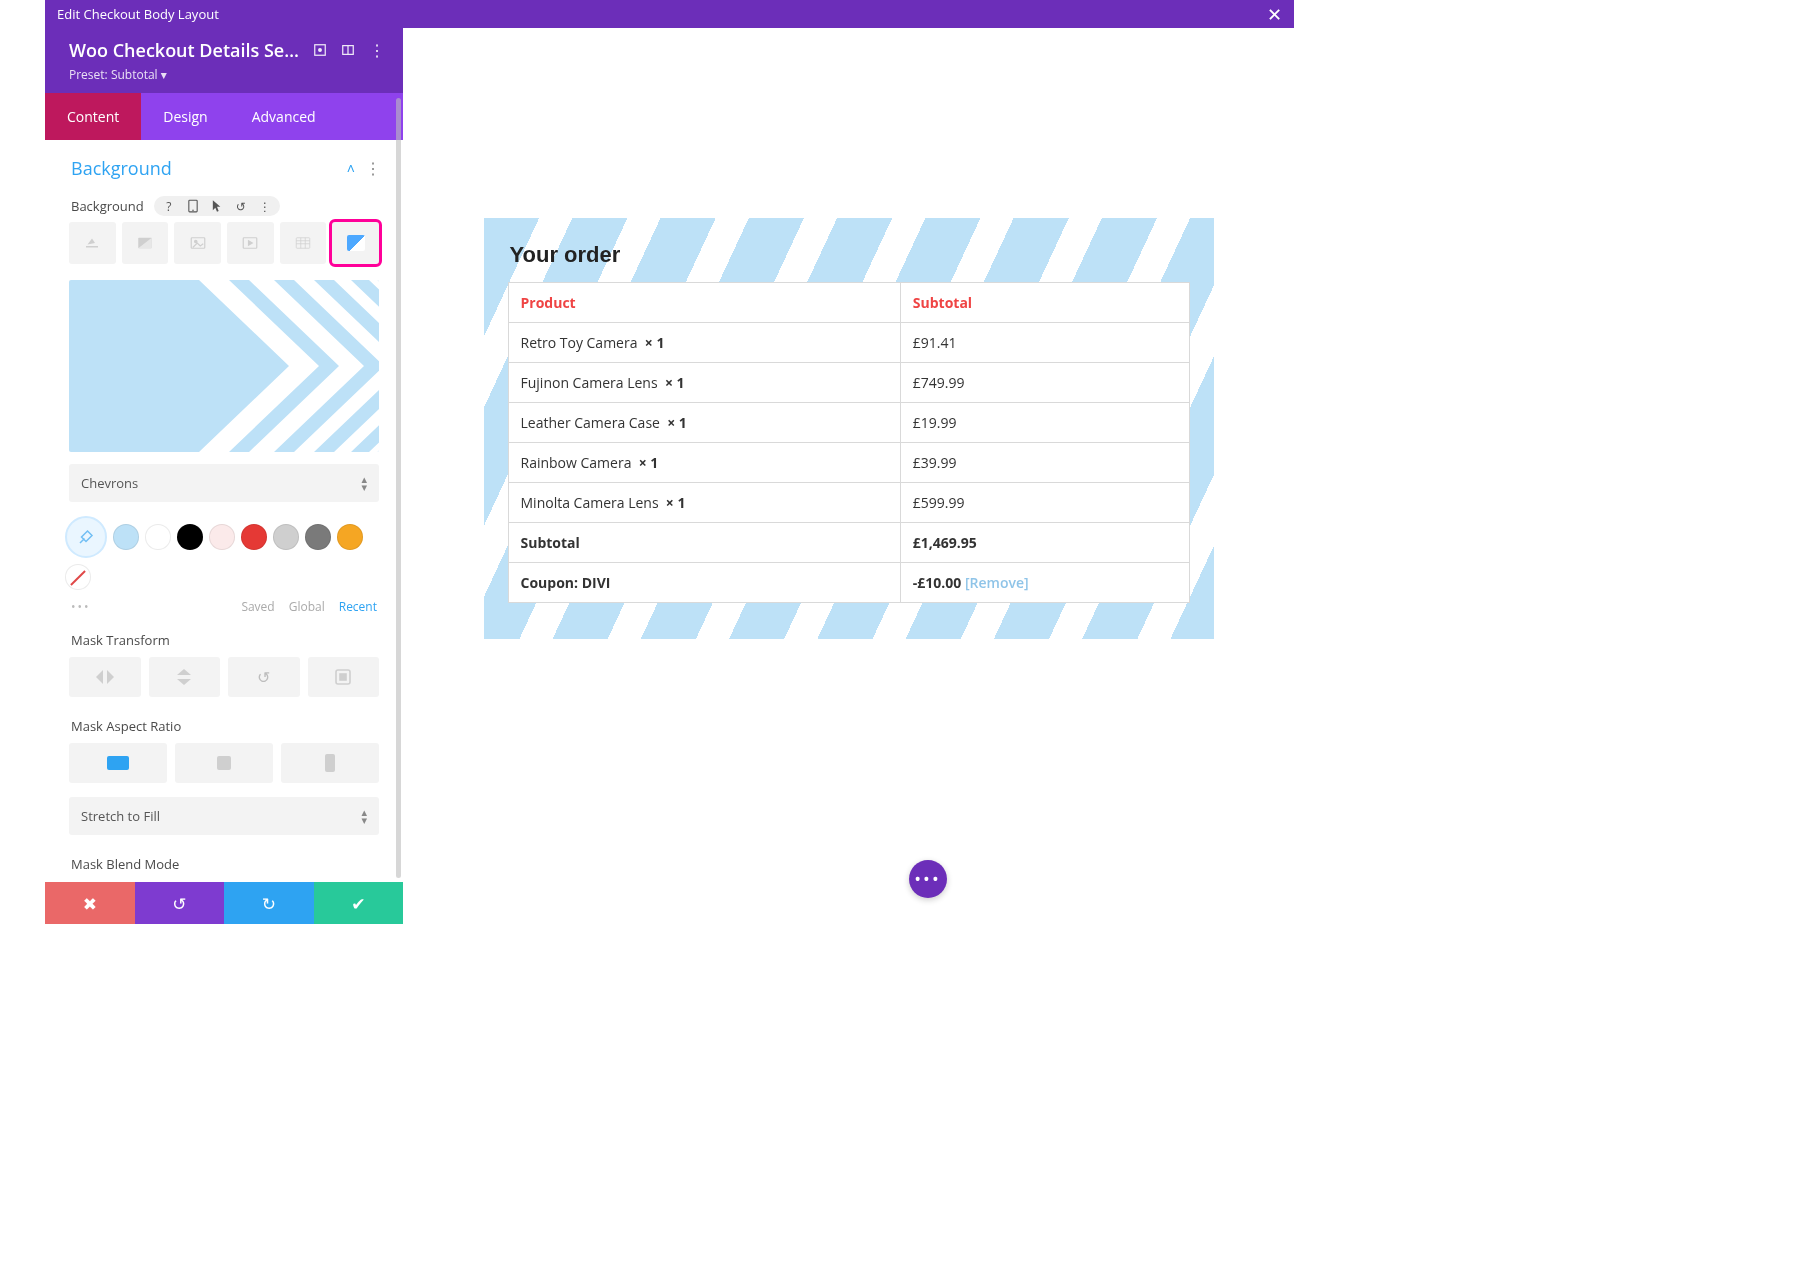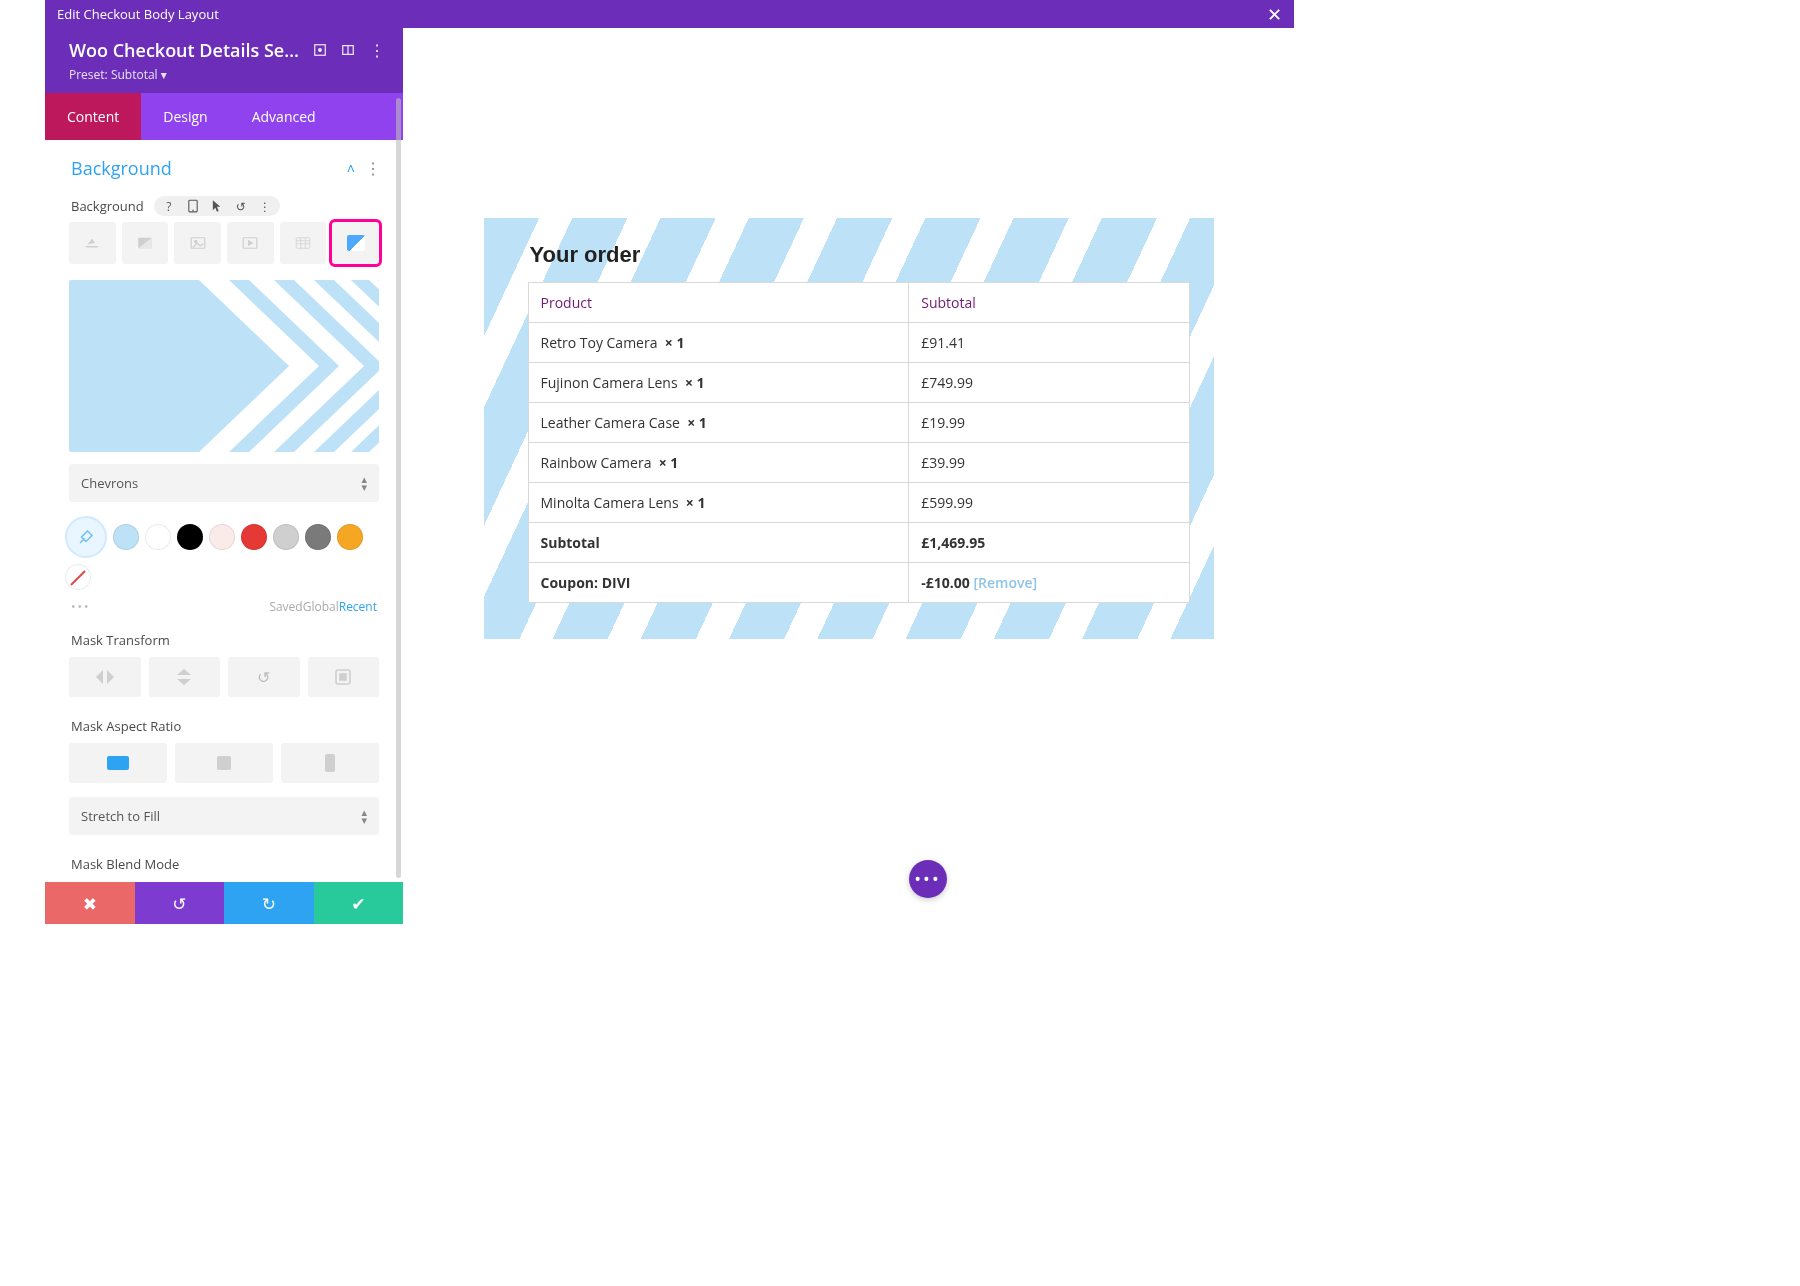--- a/index.html
+++ b/index.html
@@ -62,21 +62,21 @@
 
 
 .swatches { padding: 0 20px 6px 20px; display: flex; gap: 6px; align-items: center; flex-wrap: wrap; }
 .picker { width: 42px; height: 42px; border-radius: 50%; background: #eaf6ff; display: flex; align-items: center; justify-content: center; border: 2px solid #cfeaff; cursor: pointer; }
 .picker svg { width: 18px; height: 18px; stroke: #72bff4; }
 .sw { width: 26px; height: 26px; border-radius: 50%; cursor: pointer; border: 1px solid rgba(0,0,0,0.08); }
 .sw.nobg { background:#fff; position:relative; }
 .sw.nobg::after{ content:""; position:absolute; left:2px; right:2px; top:50%; height:2px; background:#e04848; transform:rotate(-45deg); }
 .swatch-sub { padding: 2px 26px 10px 26px; display: flex; justify-content: space-between; align-items: center; font-size: 12px; }
 .swatch-sub .left-dots { color:#bbb; letter-spacing:2px; }
-.swatch-sub .tabsmini { display:flex; }
+.swatch-sub .tabsmini { display:flex; gap:14px; }
 .swatch-sub .tabsmini span { color:#aaa; cursor:pointer; }
 .swatch-sub .tabsmini span.active { color:#2ea3f2; }
 
 
 .btn-row { display:flex; gap:8px; padding: 0 24px 14px 24px; }
 .btn-row .gbtn { flex:1; background:#f3f3f3; height:40px; border-radius:3px; display:flex; align-items:center; justify-content:center; color:#bdbdbd; cursor:pointer; }
 .btn-row .gbtn.active .rect { background:#2ea3f2; }
 .btn-row .gbtn .rect { width:22px; height:14px; background:#cfcfcf; border-radius:2px; }
 .btn-row .gbtn .sq { width:14px; height:14px; background:#cfcfcf; border-radius:2px; }
 .btn-row .gbtn .tall { width:10px; height:18px; background:#cfcfcf; border-radius:2px; }
@@ -87,25 +87,25 @@
 .footer .fbtn { flex:1; display:flex; align-items:center; justify-content:center; color:#fff; font-size:17px; cursor:pointer; }
 .footer .fbtn.red { background:#ea6868; }
 .footer .fbtn.purple { background:#7e3bd0; }
 .footer .fbtn.blue { background:#2ea3f2; }
 .footer .fbtn.green { background:#28c99a; }
 
 
 .canvas { flex:1; background:#fff; padding: 40px 0 0 0; position:relative; overflow:auto; }
 .order-wrap { width: 730px; margin: 150px auto 0 auto; background:#bde1f7; position:relative; padding: 18px 24px 36px 24px; }
 .order-wrap::before { content:""; position:absolute; inset:0; background: repeating-linear-gradient(115deg, transparent 0 50px, #fff 50px 80px); pointer-events:none; }
-.order-inner { position:relative;margin-left:20px; }
+.order-inner { position:relative; }
 .order-title { font-size: 22px; font-weight: 800; color:#222; margin: 6px 0 14px 2px; font-family: "Segoe UI", "Helvetica Neue", Arial, sans-serif; }
 .order-table { width:100%; background:#fff; border-collapse:collapse; font-size:14px; }
 .order-table th, .order-table td { border:1px solid #d9d9d9; padding:10px 12px; text-align:left; }
-.order-table th { font-weight:400; color:#701a75; }
+.order-table th { font-weight:700; color:#ef4444; }
 .order-table .qty { font-weight:700; }
 .order-table .bold { font-weight:700; }
 .remove-link { color:#8fc4e8; font-weight:600; }
 
 
 .fab { position:absolute; bottom:26px; left:50%; transform:translateX(60px); width:38px; height:38px; border-radius:50%; background:#6c2eb9; color:#fff; display:flex; align-items:center; justify-content:center; font-size:18px; letter-spacing:2px; cursor:pointer; box-shadow:0 2px 6px rgba(0,0,0,0.2); }
 
 svg { display:block; }
 </style>
 </head>

